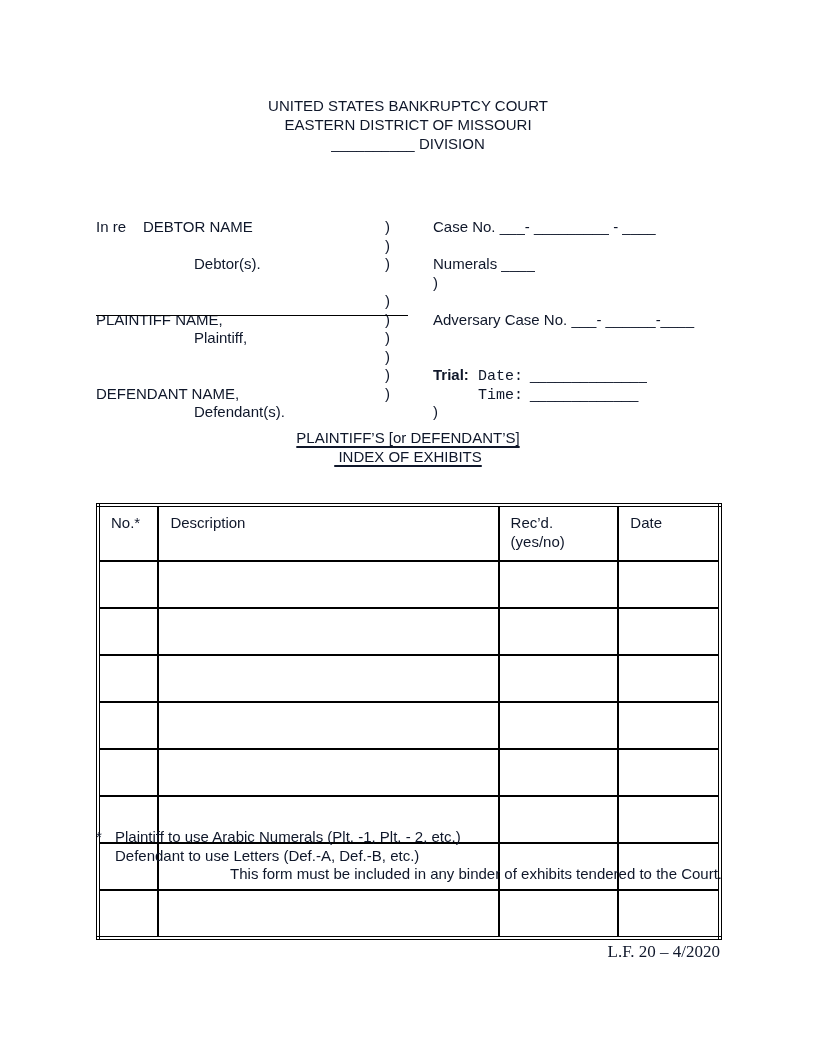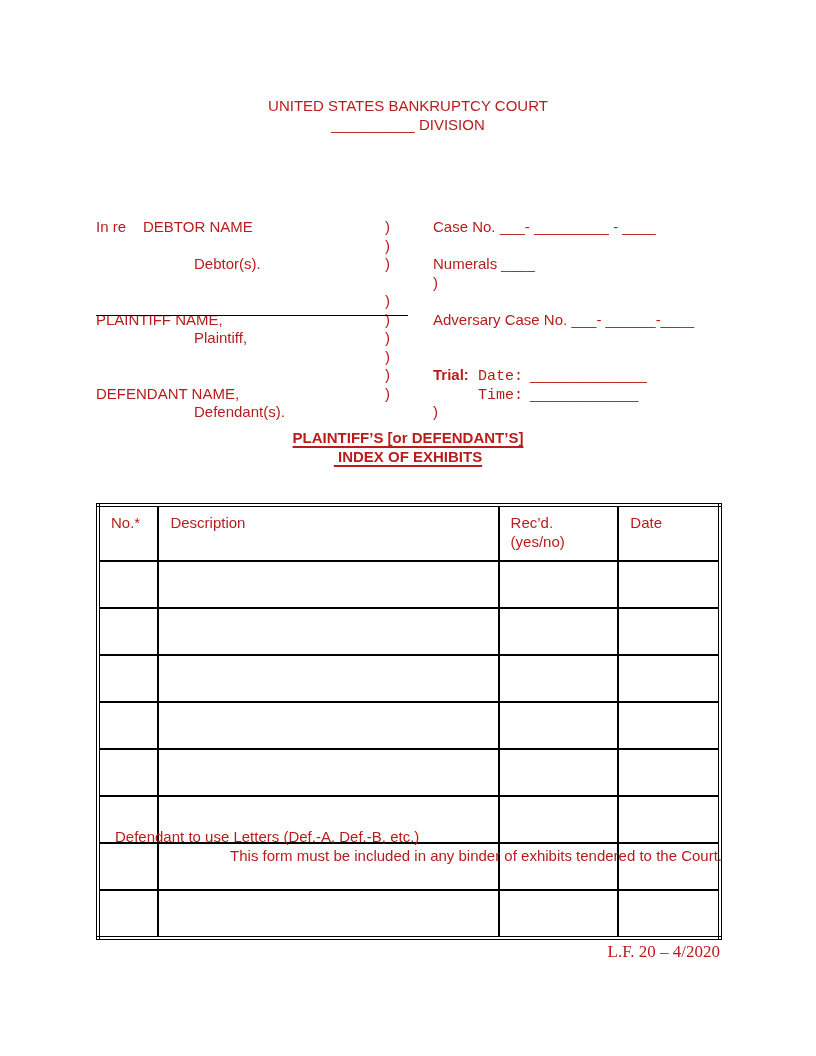--- a/index.html
+++ b/index.html
@@ -1,38 +1,38 @@
 <!DOCTYPE html>
 <html><head>
 <meta charset="utf-8">
 <style>
   html,body{margin:0;padding:0;background:#e8e8e8;}
   .page{
     position:relative;width:816px;height:1056px;background:#ffffff;
     font-family:"Liberation Sans","DejaVu Sans",sans-serif;
-    font-size:15px;color:#b91c1c;margin:0 auto;overflow:hidden;
+    font-size:15px;color:#0f172a;margin:0 auto;overflow:hidden;
   }
   
   .court-header{position:absolute;top:96px;left:0;width:816px;text-align:center;line-height:19px;}
   
   .caption{
     position:absolute;top:190px;left:96px;width:626px;
     display:grid;grid-template-columns:289px 48px 289px;grid-auto-rows:18.5px;
     line-height:18.5px;
   }
   .caption div{white-space:nowrap;margin-top:28px;}
   .indent{padding-left:98px;}
   .inre{display:inline-block;width:47px;}
   .sep-wrap{grid-column:1/3;position:relative;}
   .sep{position:absolute;left:0;top:0;width:312px;height:13px;border-bottom:1px solid #000;}
   .w45{display:inline-block;width:45px;font-weight:bold;}
   .w52{display:inline-block;width:52px;font-family:Liberation Mono, monospace;}
   
   .doc-title{position:absolute;top:428px;left:0;width:816px;text-align:center;
-    font-weight:bold;line-height:19px;}
+    font-weight:normal;line-height:19px;}
   .doc-title span{text-decoration:underline;text-decoration-thickness:2px;text-underline-offset:3px;}
   
   table.exhibits{
     position:absolute;top:503px;left:96px;width:626px;
     border-collapse:collapse;table-layout:fixed;
   }
   table.exhibits th,table.exhibits td{
     border:2px solid #000;padding:16px 0 0 11px;font-weight:normal;text-align:left;
     vertical-align:top;line-height:19px;overflow:hidden;
   }
@@ -54,20 +54,21 @@
     font-family:"Liberation Serif","DejaVu Serif",serif;font-size:17px;
   }
 </style>
 </head>
 <body>
 
 <div class="page">
 
   <div class="court-header">
     <div>UNITED STATES BANKRUPTCY COURT</div>
+    <div>EASTERN DISTRICT OF MISSOURI</div>
     <div><span>__________</span> <span>DIVISION</span></div>
   </div>
 
   <div class="caption">
 
     <div><span class="inre">In re</span><span>DEBTOR NAME</span></div>
     <div>)</div>
     <div>Case No. ___- _________ - ____</div>
 
     <div></div>
@@ -179,19 +180,20 @@
     <tr>
           <td></td>
           <td></td>
           <td></td>
           <td></td>
         </tr>
   </tbody>
     </table>
 
   <div class="footnotes">
+    <div><span class="fn-marker">*</span><span>Plaintiff to use Arabic Numerals (Plt. -1, Plt. - 2, etc.)</span></div>
     <div class="fn-line2">Defendant to use Letters (Def.-A, Def.-B, etc.)</div>
     <div class="fn-line3">This form must be included in any binder of exhibits tendered to the Court.</div>
   </div>
 
   <div class="form-number">L.F. 20 – 4/2020</div>
 
 </div>
 
 </body></html>

